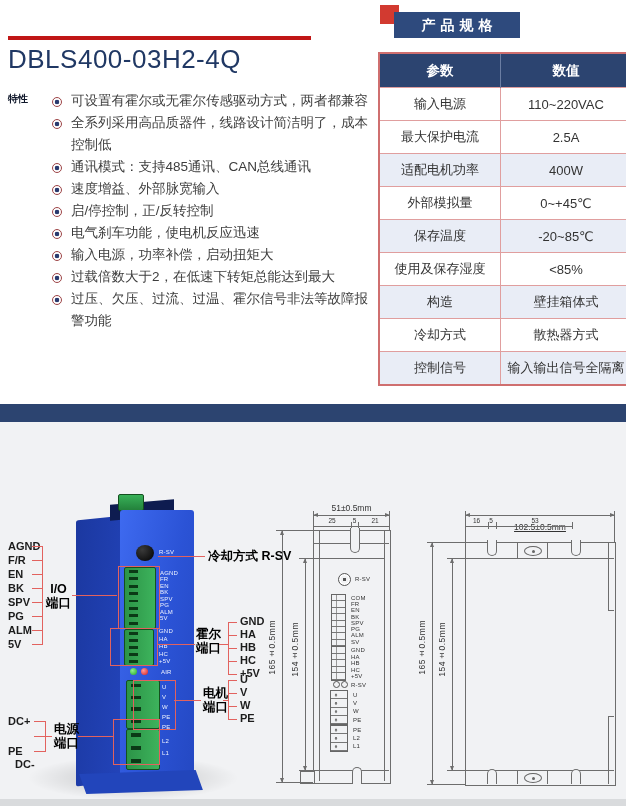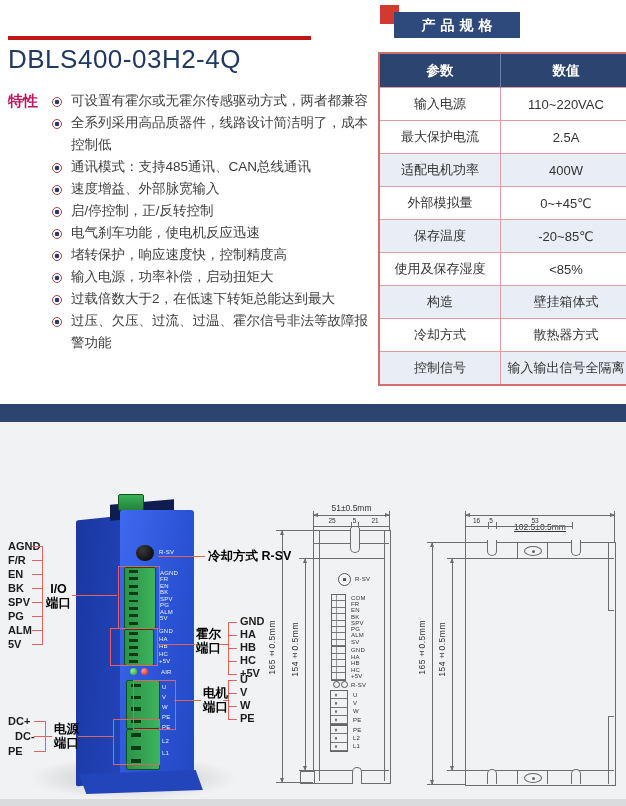--- a/index.html
+++ b/index.html
@@ -3,21 +3,21 @@
 <meta charset="utf-8">
 <style>
   html,body{margin:0;padding:0;background:#fff;}
   .page{position:relative;width:626px;height:806px;background:#fff;overflow:hidden;
         font-family:"Liberation Sans","DejaVu Sans",sans-serif;}
   .a{position:absolute;}
   
   .title{left:8px;top:7px;font-size:21px;font-weight:bold;color:#203864;letter-spacing:.5px;}
   .title-underline{left:8px;top:36px;width:303px;height:4px;background:#c01616;}
   .model{left:8px;top:44px;font-size:26px;font-weight:500;color:#203864;letter-spacing:.5px;}
-  .feat-head{left:8px;top:92px;font-size:15px;font-weight:bold;color:#be185d;}
+  .feat-head{left:8px;top:92px;font-size:10px;font-weight:bold;color:#0f172a;}
   .features{left:52px;top:90px;width:318px;list-style:none;margin:0;padding:0;}
   .features li{display:flex;gap:9px;font-size:13.5px;line-height:22px;color:#3d3d3d;}
   .bullet{flex:0 0 8px;width:8px;height:8px;margin-top:7px;border-radius:50%;
           border:1.5px solid #9d4446;background:radial-gradient(circle,#2a3a6e 0 2px,#fff 2.6px);}
   
   .spec-sq{left:380px;top:5px;width:19px;height:19px;background:#d23a30;}
   .spec-banner{left:394px;top:12px;width:126px;height:26px;background:#2e4a7d;color:#fff;
                font-size:14px;font-weight:bold;letter-spacing:5px;text-align:center;line-height:26px;text-indent:5px;}
   .spec-table{left:378px;top:52px;border-collapse:collapse;table-layout:fixed;width:246px;
               border:2px solid #cf6f6f;font-size:13px;color:#333;}
@@ -96,24 +96,20 @@
     <li>
         <span class="bullet"></span>
         <span>启/停控制，正/反转控制</span>
       </li>
     <li>
         <span class="bullet"></span>
         <span>电气刹车功能，使电机反应迅速</span>
       </li>
     <li>
         <span class="bullet"></span>
-        <span>堵转保护，响应速度快，控制精度高</span>
-      </li>
-    <li>
-        <span class="bullet"></span>
         <span>输入电源，功率补偿，启动扭矩大</span>
       </li>
     <li>
         <span class="bullet"></span>
         <span>过载倍数大于2，在低速下转矩总能达到最大</span>
       </li>
     <li>
         <span class="bullet"></span>
         <span>过压、欠压、过流、过温、霍尔信号非法等故障报警功能</span>
       </li>
@@ -268,21 +264,21 @@
   <div class="rl" style="left:228px;top:680px;width:9px;height:1px;"></div>
   <div class="rl" style="left:228px;top:693px;width:9px;height:1px;"></div>
   <div class="rl" style="left:228px;top:706px;width:9px;height:1px;"></div>
   <div class="rl" style="left:228px;top:719px;width:9px;height:1px;"></div>
   <div class="sig" style="left:240px;top:674px;">U</div>
   <div class="sig" style="left:240px;top:687px;">V</div>
   <div class="sig" style="left:240px;top:700px;">W</div>
   <div class="sig" style="left:240px;top:713px;">PE</div>
 
   <div class="sig" style="left:8px;top:716px;">DC+</div>
-  <div class="sig" style="left:8px;top:731px;padding-left:7px;">DC-</div>
+  <div class="sig" style="left:8px;top:759px;padding-left:7px;">DC-</div>
   <div class="sig" style="left:8px;top:746px;">PE</div>
   <div class="rl" style="left:34px;top:721px;width:11px;height:1px;"></div>
   <div class="rl" style="left:34px;top:736px;width:11px;height:1px;"></div>
   <div class="rl" style="left:34px;top:751px;width:11px;height:1px;"></div>
   <div class="rl" style="left:45px;top:721px;width:1px;height:31px;"></div>
   <div class="rl" style="left:45px;top:736px;width:7px;height:1px;"></div>
   <div class="port" style="left:54px;top:722px;">电源
 端口</div>
   <div class="rl" style="left:78px;top:736px;width:35px;height:1px;"></div>
   <div class="rbox" style="left:113px;top:719px;width:45px;height:44px;"></div>

